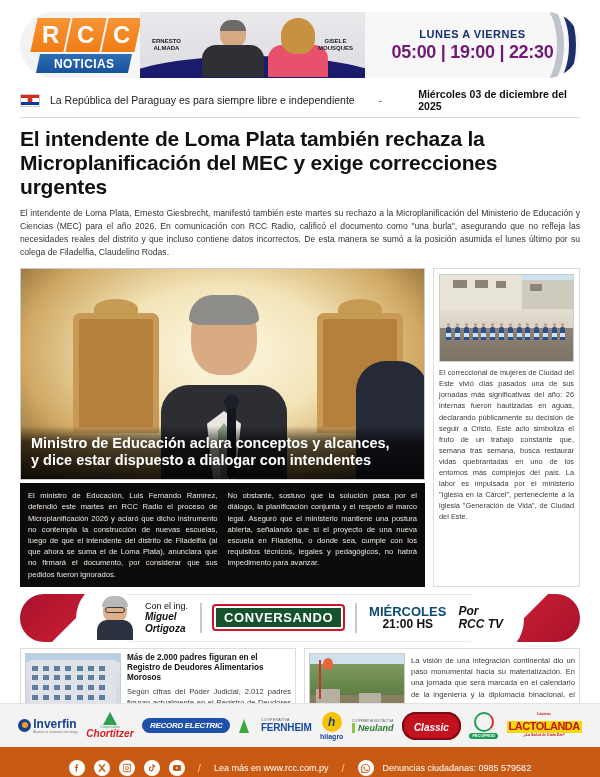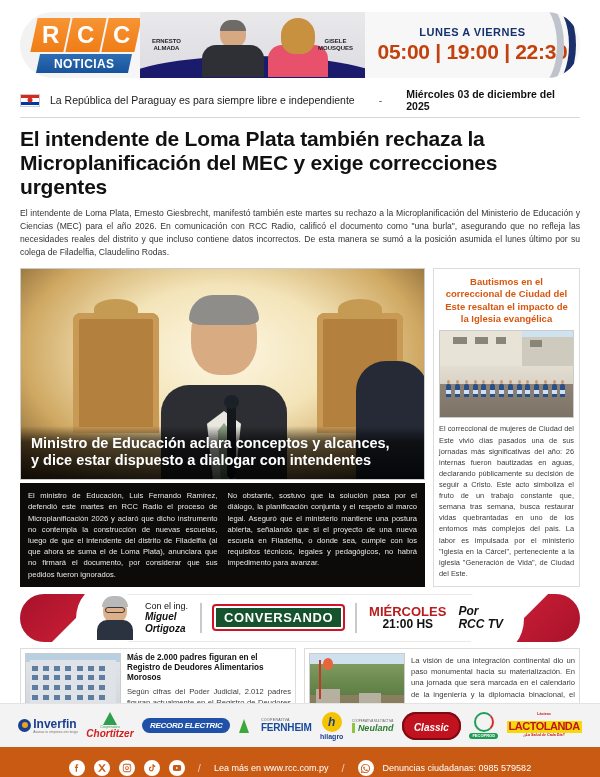--- a/index.html
+++ b/index.html
@@ -71,41 +71,41 @@
   .p2 .p-head { background:#e3b992; }
   .p2 .p-body { background:#e8516b; }
   .hair1 { position:absolute; top:0; left:50%; transform:translateX(-50%); width:26px; height:11px; border-radius:13px 13px 0 0; background:#6d6a67; }
   .hair2 { position:absolute; top:-2px; left:50%; transform:translateX(-50%); width:34px; height:36px; border-radius:17px 17px 40% 40%; background:#c8913f; }
   .sched {
     flex: 1; height:66px; display:flex; flex-direction:column;
     align-items:center; justify-content:center; position:relative;
     background:#f7f7f7;
   }
   .sched-top { font-size:11px; font-weight:bold; color:#16316e; letter-spacing:0.5px; }
-  .sched-times { font-size:21px; font-weight:bold; color:#c2410c; margin-top:2px; letter-spacing:-0.3px; }
+  .sched-times { font-size:18px; font-weight:bold; color:#701a75; margin-top:2px; letter-spacing:-0.3px; }
   .swoosh { position:absolute; right:0; top:0; width:40px; height:66px; overflow:hidden; }
   .swoosh i { position:absolute; right:4px; top:-14px; width:50px; height:94px; border-radius:50%;
      border:7px solid #1b2f6b; border-left-color:transparent; border-top-color:transparent; border-bottom-color:transparent; }
   .swoosh i.g { right:16px; border-color:#bfc3cc; border-left-color:transparent; border-top-color:transparent; border-bottom-color:transparent; }
 
   
   .date-strip {
     margin: 6px 20px 0 20px; padding: 4px 0 5px 0;
     border-bottom: 1px solid #d8d8d8;
     display:flex; align-items:center; gap:10px;
   }
   .py-flag { width:20px; height:13px; position:relative; border:1px solid #ccc; flex:0 0 20px; }
   .py-flag .s { position:absolute; left:0; width:100%; height:33.33%; }
   .py-flag .s1 { top:0; background:#d52b1e; }
   .py-flag .s2 { top:33.33%; background:#fff; }
   .py-flag .s3 { top:66.66%; background:#0038a8; }
   .py-flag .dot { position:absolute; left:50%; top:50%; transform:translate(-50%,-50%); width:5px; height:5px; border-radius:50%; background:#d52b1e; }
   .date-motto { font-size:10.5px; color:#1b1b1b; font-weight:500; flex:0 0 auto; }
   .date-sep { font-size:10.5px; color:#555; margin:0 14px; }
-  .date-value { font-size:10.5px; color:#111; font-weight:bold; }
+  .date-value { font-size:10.5px; color:#111; font-weight:bold;margin-left:12px; }
 
   
   .headline {
     margin: 9px 20px 0 20px;
     font-size: 21px; line-height: 1.14; font-weight: bold; color:#111;
     text-align: justify; letter-spacing:-0.2px;
   }
   .headline .l2 { text-align:left; }
   .lead {
     margin: 8px 20px 0 20px;
@@ -187,21 +187,21 @@
   .conv-face .hr { position:absolute; top:0px; left:50%; transform:translateX(-50%); width:26px; height:11px; border-radius:13px 13px 0 0; background:#b9b9b9; }
   .conv-face .gl { position:absolute; top:11px; left:50%; transform:translateX(-50%); width:20px; height:6px; border:1px solid #3a3a3a; border-radius:3px; }
   .conv-face .b { position:absolute; bottom:0; left:50%; transform:translateX(-50%); width:36px; height:20px; background:#2b3340; border-radius:10px 10px 0 0; }
   .conv-with { font-size:9px; line-height:1.2; color:#111; }
   .conv-with .it { font-style:italic; font-weight:bold; font-size:10px; }
   .divbar { width:2px; height:30px; background:#c9c9c9; }
   .conv-logo { background:#14532d; color:#fff; font-weight:bold; font-size:13px;
      padding:4px 10px; letter-spacing:0.6px; border-radius:2px;
      box-shadow: inset 0 0 0 2px #fff, 0 0 0 2px #cf1427; }
   .conv-day { text-align:center; line-height:1.05; }
-  .conv-day .d { color:#b91c1c; font-weight:bold; font-size:13px; }
+  .conv-day .d { color:#0c4a6e; font-weight:bold; font-size:13px; }
   .conv-day .t { color:#111; font-weight:bold; font-size:12px; }
   .conv-por { font-style:italic; font-weight:bold; font-size:12px; color:#111; line-height:1.12; }
 
   
   .bottom-grid { margin: 6px 20px 0 20px; display:flex; gap:8px; }
   .art { flex:1; border:1px solid #dcdcdc; padding:4px; display:flex; gap:6px; }
   .art-img { flex:0 0 96px; height:100px; border:1px solid #ccc; position:relative; overflow:hidden; }
   .art-txt { flex:1; }
   .art-title { font-size:8.2px; font-weight:bold; color:#111; line-height:1.25; }
   .art-body { margin-top:2px; font-size:7.6px; line-height:1.48; color:#3a3a3a; text-align:justify; }
@@ -382,21 +382,20 @@
         </div>
       </div>
 
       <div class="two-col">
         <div>El ministro de Educación, Luis Fernando Ramírez, defendió este martes en RCC Radio el proceso de Microplanificación 2026 y aclaró que dicho instrumento no contempla la construcción de nuevas escuelas, luego de que el intendente del distrito de Filadelfia (al que ahora se suma el de Loma Plata), anunciara que no firmará el documento, por considerar que sus pedidos fueron ignorados.</div>
         <div>No obstante, sostuvo que la solución pasa por el diálogo, la planificación conjunta y el respeto al marco legal. Aseguró que el ministerio mantiene una postura abierta, señalando que si el proyecto de una nueva escuela en Filadelfia, o donde sea, cumple con los requisitos técnicos, legales y pedagógicos, no habrá impedimento para avanzar.</div>
       </div>
     </div>
 
     <div class="col-right">
-      <div class="side-title">Bautismos en el correccional de Ciudad del Este resaltan el impacto de la Iglesia evangélica</div>
       <div class="side-img">
         <div class="sky-roof"></div>
         <div class="sky-roof2"></div>
         <div class="win" style="left:10%;top:6%;width:10%;height:9%"></div>
         <div class="win" style="left:26%;top:6%;width:10%;height:9%"></div>
         <div class="win" style="left:42%;top:7%;width:8%;height:8%"></div>
         <div class="win" style="left:68%;top:10%;width:9%;height:8%"></div>
         <div class="crowd">
           <i style="left:2%"></i>
             <b style="left:2%"></b>

